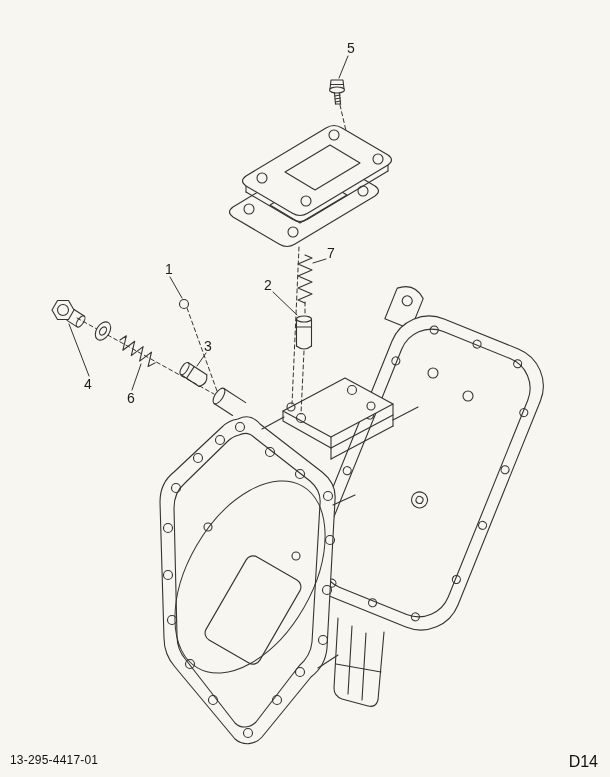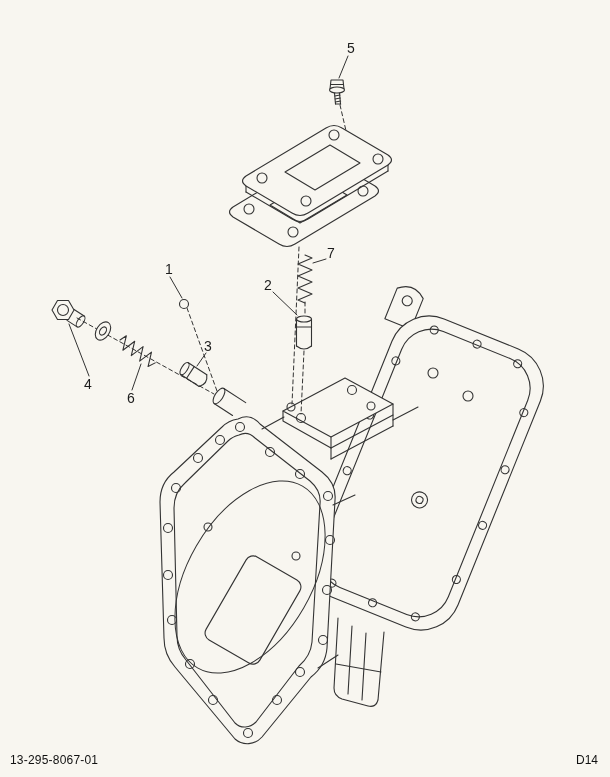--- a/index.html
+++ b/index.html
@@ -20,21 +20,21 @@
     transform:translate(-50%,-50%);
     font-size:14px;color:#1c1c1c;
     user-select:none;
   }
   .footer-left{
     position:absolute;left:10px;top:753px;
     font-size:12px;color:#111;letter-spacing:.2px;
   }
   .footer-right{
     position:absolute;right:12px;top:753px;
-    font-size:12px;color:#111;
+    font-size:16px;color:#111;
   }
 </style>
 </head>
 <body>
 
 <div class="page">
 
   <svg id="art" width="610" height="777" viewBox="0 0 610 777">
 
     <g transform="rotate(22 425 473)">
@@ -242,16 +242,16 @@
   </svg>
 
   <div class="callout" style="left:169px;top:269px">1</div>
   <div class="callout" style="left:268px;top:285px">2</div>
   <div class="callout" style="left:208px;top:346px">3</div>
   <div class="callout" style="left:88px;top:384px">4</div>
   <div class="callout" style="left:351px;top:48px">5</div>
   <div class="callout" style="left:131px;top:398px">6</div>
   <div class="callout" style="left:331px;top:253px">7</div>
 
-  <div class="footer-left">13-295-8067-01</div>
+  <div class="footer-left">13-295-4417-01</div>
   <div class="footer-right">D14</div>
 
 </div>
 
 </body></html>

